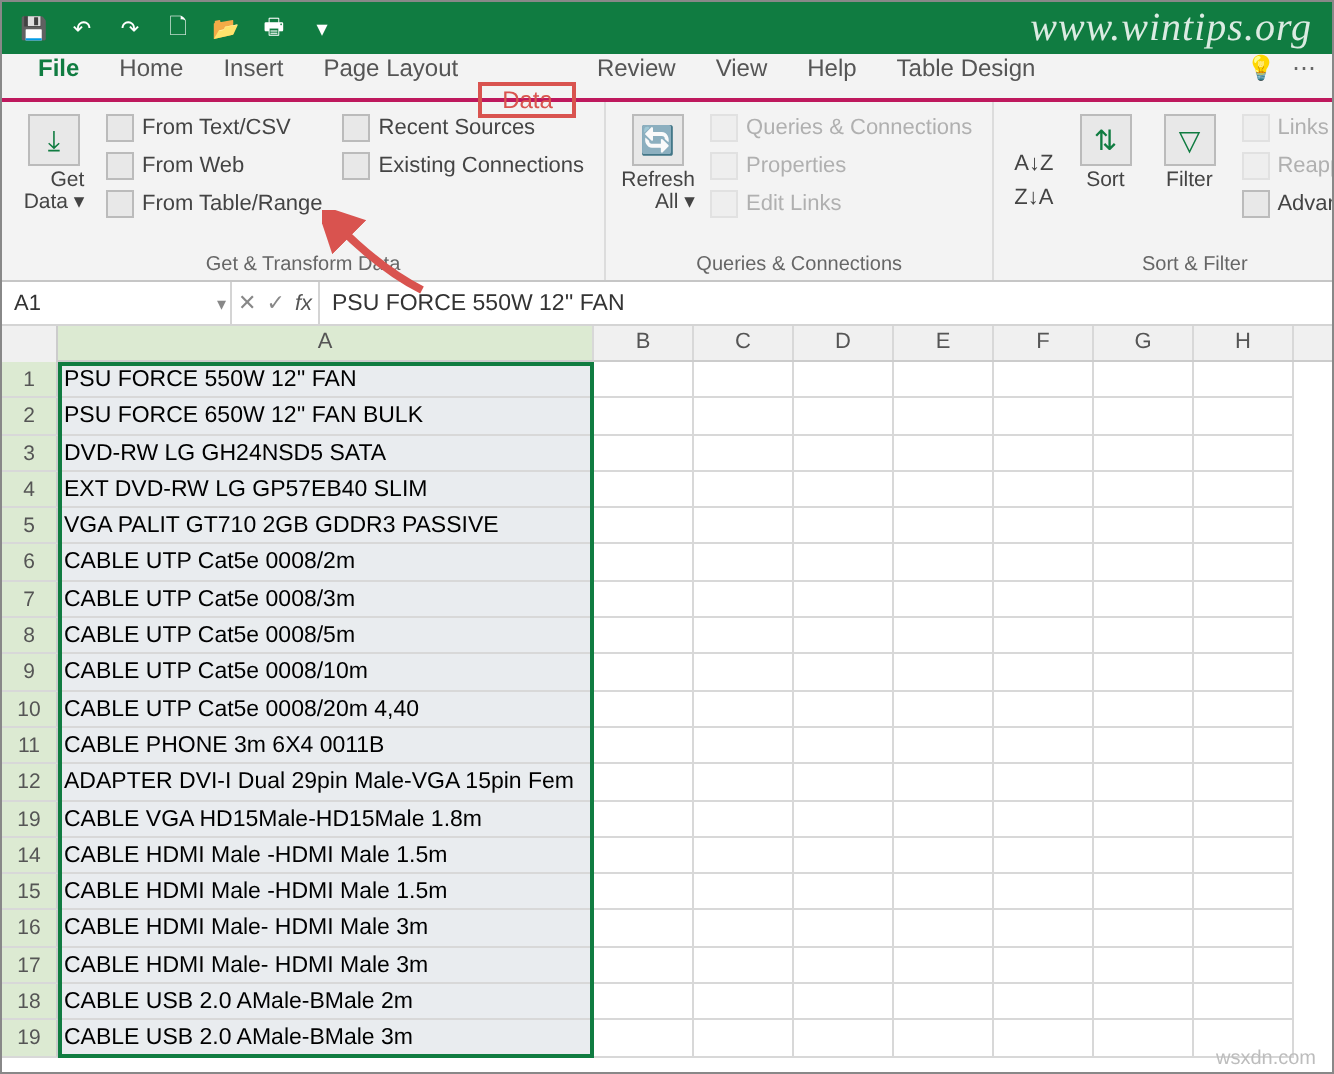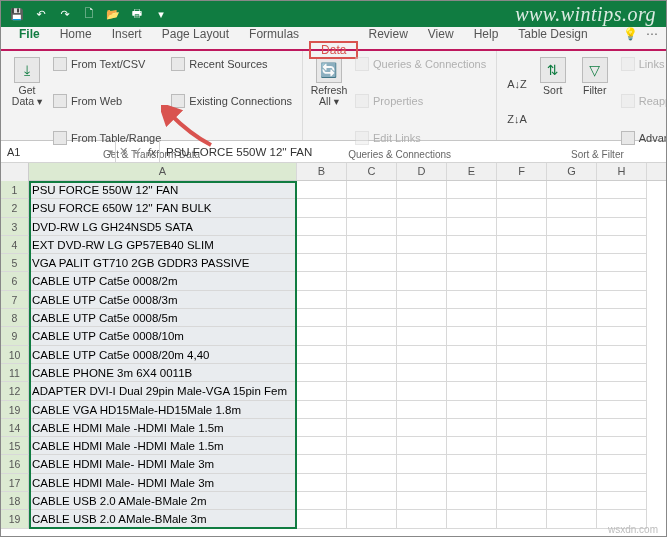--- a/index.html
+++ b/index.html
@@ -13,22 +13,22 @@
 .menu-item.file { color: #107c41; font-weight: 600; }
 .menu-item.active { color: #d9534f; border: 2px solid #d9534f; margin: 14px 0; }
 .menubar .help-icons { margin-left: auto; display: flex; align-items: center; padding-right: 8px; gap: 8px; }
 .help-icons span { font-size: 12px; color: #666; cursor: pointer; }
 .ribbon { height: 90px; background: #f3f3f3; border-bottom: 1px solid #c6c6c6; display: flex; }
 .ribbon-group { display: flex; flex-direction: column; border-right: 1px solid #dcdcdc; padding: 4px 6px 2px 6px; }
 .ribbon-group-body { flex: 1; display: flex; gap: 2px; }
 .ribbon-group-label { font-size: 10px; color: #666; text-align: center; padding-top: 2px; }
 .big-btn { display: flex; flex-direction: column; align-items: center; justify-content: flex-start; width: 40px; cursor: pointer; padding-top: 2px; }
 .big-btn .icon { width: 26px; height: 26px; background: #e8e8e8; border: 1px solid #bbb; margin-bottom: 2px; display: flex; align-items: center; justify-content: center; font-size: 14px; color: #107c41;}
-.big-btn .lbl { font-size: 10.5px; color: #444; text-align: center; line-height: 11px;}
-.small-btns { display: flex; flex-direction: column; justify-content: flex-start; gap: 19px; }
+.big-btn .lbl { font-size: 10.5px; color: #444; text-align: right; line-height: 11px;}
+.small-btns { display: flex; flex-direction: column; justify-content: flex-start; gap: 1px; }
 .small-btn { display: flex; align-items: center; font-size: 11px; color: #444; padding: 2px 4px; cursor: pointer; white-space: nowrap; }
 .small-btn .si { width: 14px; height: 14px; background: #e8e8e8; border: 1px solid #bbb; margin-right: 4px; display: inline-block; }
 .small-btn.greyed { color: #b0b0b0; }
 .small-btn.greyed .si { opacity: 0.45; border-color: #ccc; }
 .arrow-red { position: absolute; left: 160px; top: 104px; z-index: 40; pointer-events: none; }
 .namebox-row { height: 22px; background: #fff; border-bottom: 1px solid #d4d4d4; display: flex; align-items: stretch; }
 .namebox { width: 115px; border-right: 1px solid #d4d4d4; display: flex; align-items: center; padding: 0 6px; font-size: 11px; color: #333; position: relative;}
 .namebox .dd { position: absolute; right: 2px; font-size: 9px; color: #888; }
 .fx-btns { display: flex; align-items: center; padding: 0 3px; gap: 5px; border-right: 1px solid #d4d4d4; }
 .fx-btns span { font-size: 11px; color: #888; cursor: pointer; }
@@ -62,21 +62,20 @@
   <span class="qat-icon">▾</span>
   <div class="titlebar-spacer"></div>
 </div>
 <div class="watermark">www.wintips.org</div>
 
 <div class="menubar">
   <div class="menu-item file">File</div>
   <div class="menu-item">Home</div>
   <div class="menu-item">Insert</div>
   <div class="menu-item">Page Layout</div>
-  <div class="menu-item">Formulas</div>
   <div class="menu-item active">Data</div>
   <div class="menu-item">Review</div>
   <div class="menu-item">View</div>
   <div class="menu-item">Help</div>
   <div class="menu-item">Table Design</div>
   <div class="help-icons">
     <span>💡</span>
     <span>⋯</span>
   </div>
 </div>

